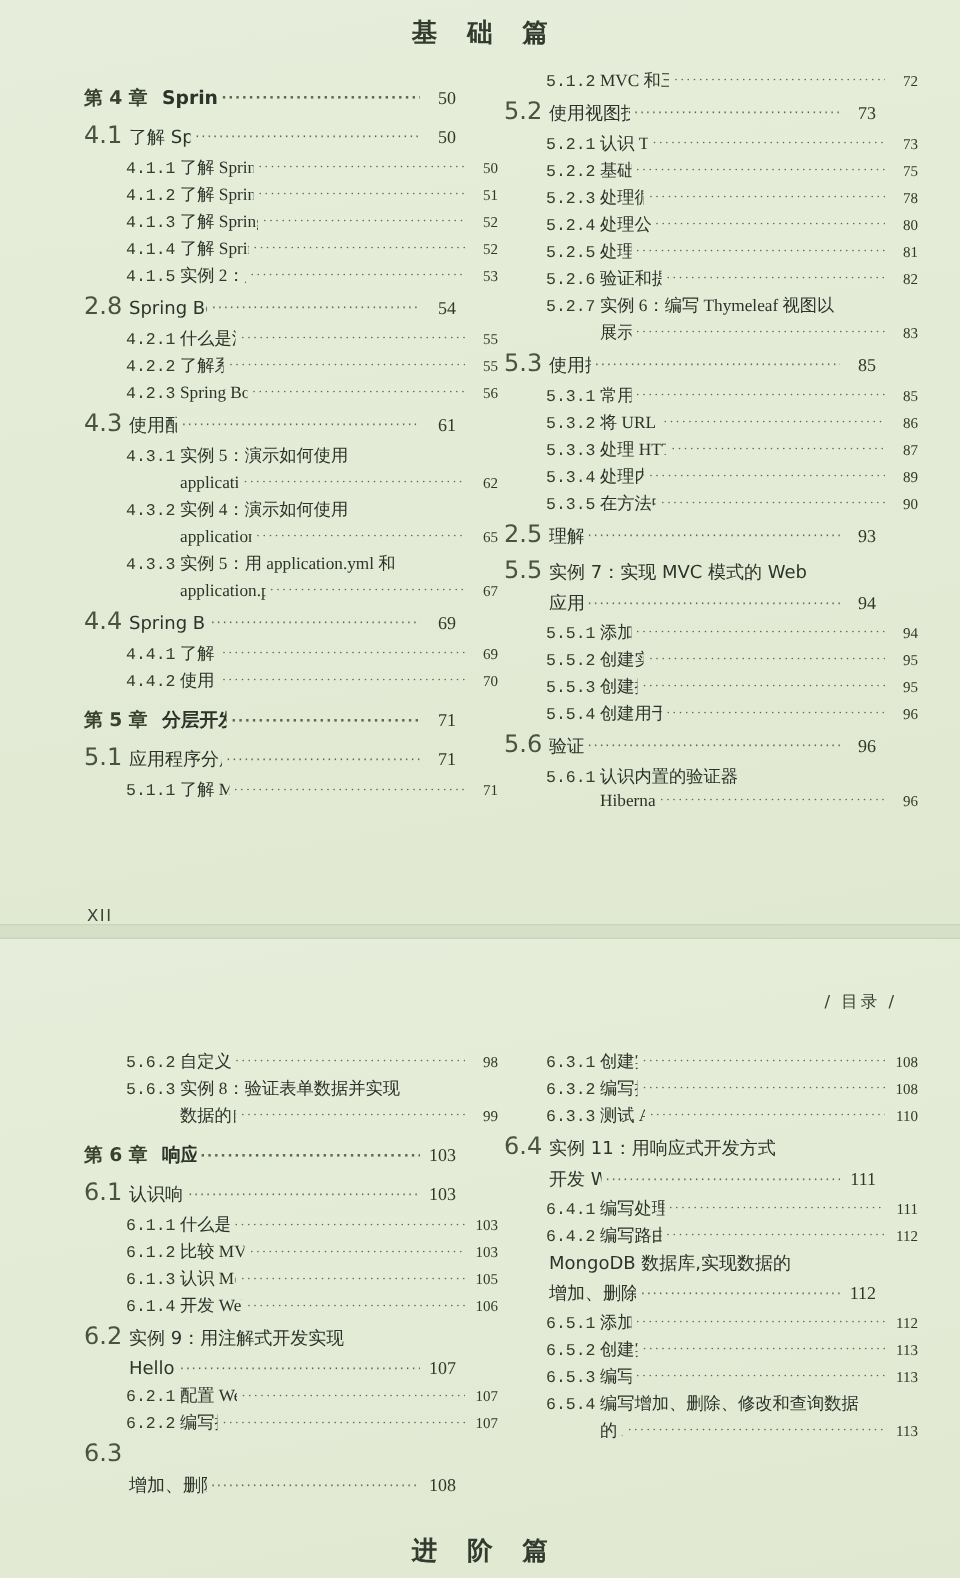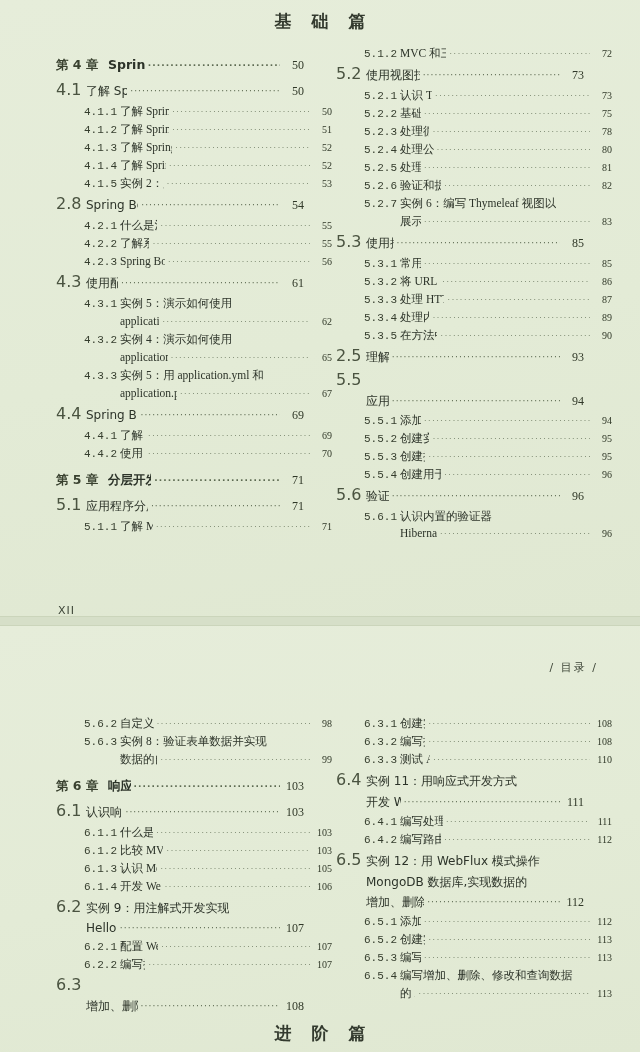--- a/index.html
+++ b/index.html
@@ -77,21 +77,21 @@
 
   
   .col {
     position: absolute;
     width: 248px;
   }
   .col-left  { left: 56px; }
   .col-right { left: 336px; }
 
   .p1 .col { top: 46px; }
-  .p2 .col { top: 700px; margin-top: 16px; }
+  .p2 .col { top: 700px; }
 
   
   .entry {
     display: flex;
     align-items: baseline;
     width: 100%;
     margin-bottom: 2px;
   }
 
   .num {
@@ -409,20 +409,21 @@
           <span class="pg">90</span>
         </div>
         <div class="entry lvl-2">
           <span class="num">2.5</span>
           <span class="title">理解模型</span>
           <span class="leader">··························································································</span>
           <span class="pg">93</span>
         </div>
         <div class="entry lvl-2">
           <span class="num">5.5</span>
+          <span class="title">实例 7：实现 MVC 模式的 Web</span>
         </div>
         <div class="entry lvl-2 cont">
           <span class="spacer">&nbsp;</span>
           <span class="title">应用程序</span>
           <span class="leader">··························································································</span>
           <span class="pg">94</span>
         </div>
         <div class="entry lvl-3">
           <span class="num">5.5.1</span>
           <span class="title">添加依赖</span>
@@ -590,24 +591,20 @@
           <span class="title">编写处理器类 Handler</span>
           <span class="leader">··························································································</span>
           <span class="pg">111</span>
         </div>
         <div class="entry lvl-3">
           <span class="num">6.4.2</span>
           <span class="title">编写路由器类 Router</span>
           <span class="leader">··························································································</span>
           <span class="pg">112</span>
         </div>
-        <div class="entry lvl-2">
-          <span class="num">6.5</span>
-          <span class="title">实例 12：用 WebFlux 模式操作</span>
-        </div>
         <div class="entry lvl-2 cont">
           <span class="spacer">&nbsp;</span>
           <span class="title">MongoDB 数据库,实现数据的</span>
         </div>
         <div class="entry lvl-2 cont">
           <span class="spacer">&nbsp;</span>
           <span class="title">增加、删除、修改和查询功能</span>
           <span class="leader">··························································································</span>
           <span class="pg">112</span>
         </div>

